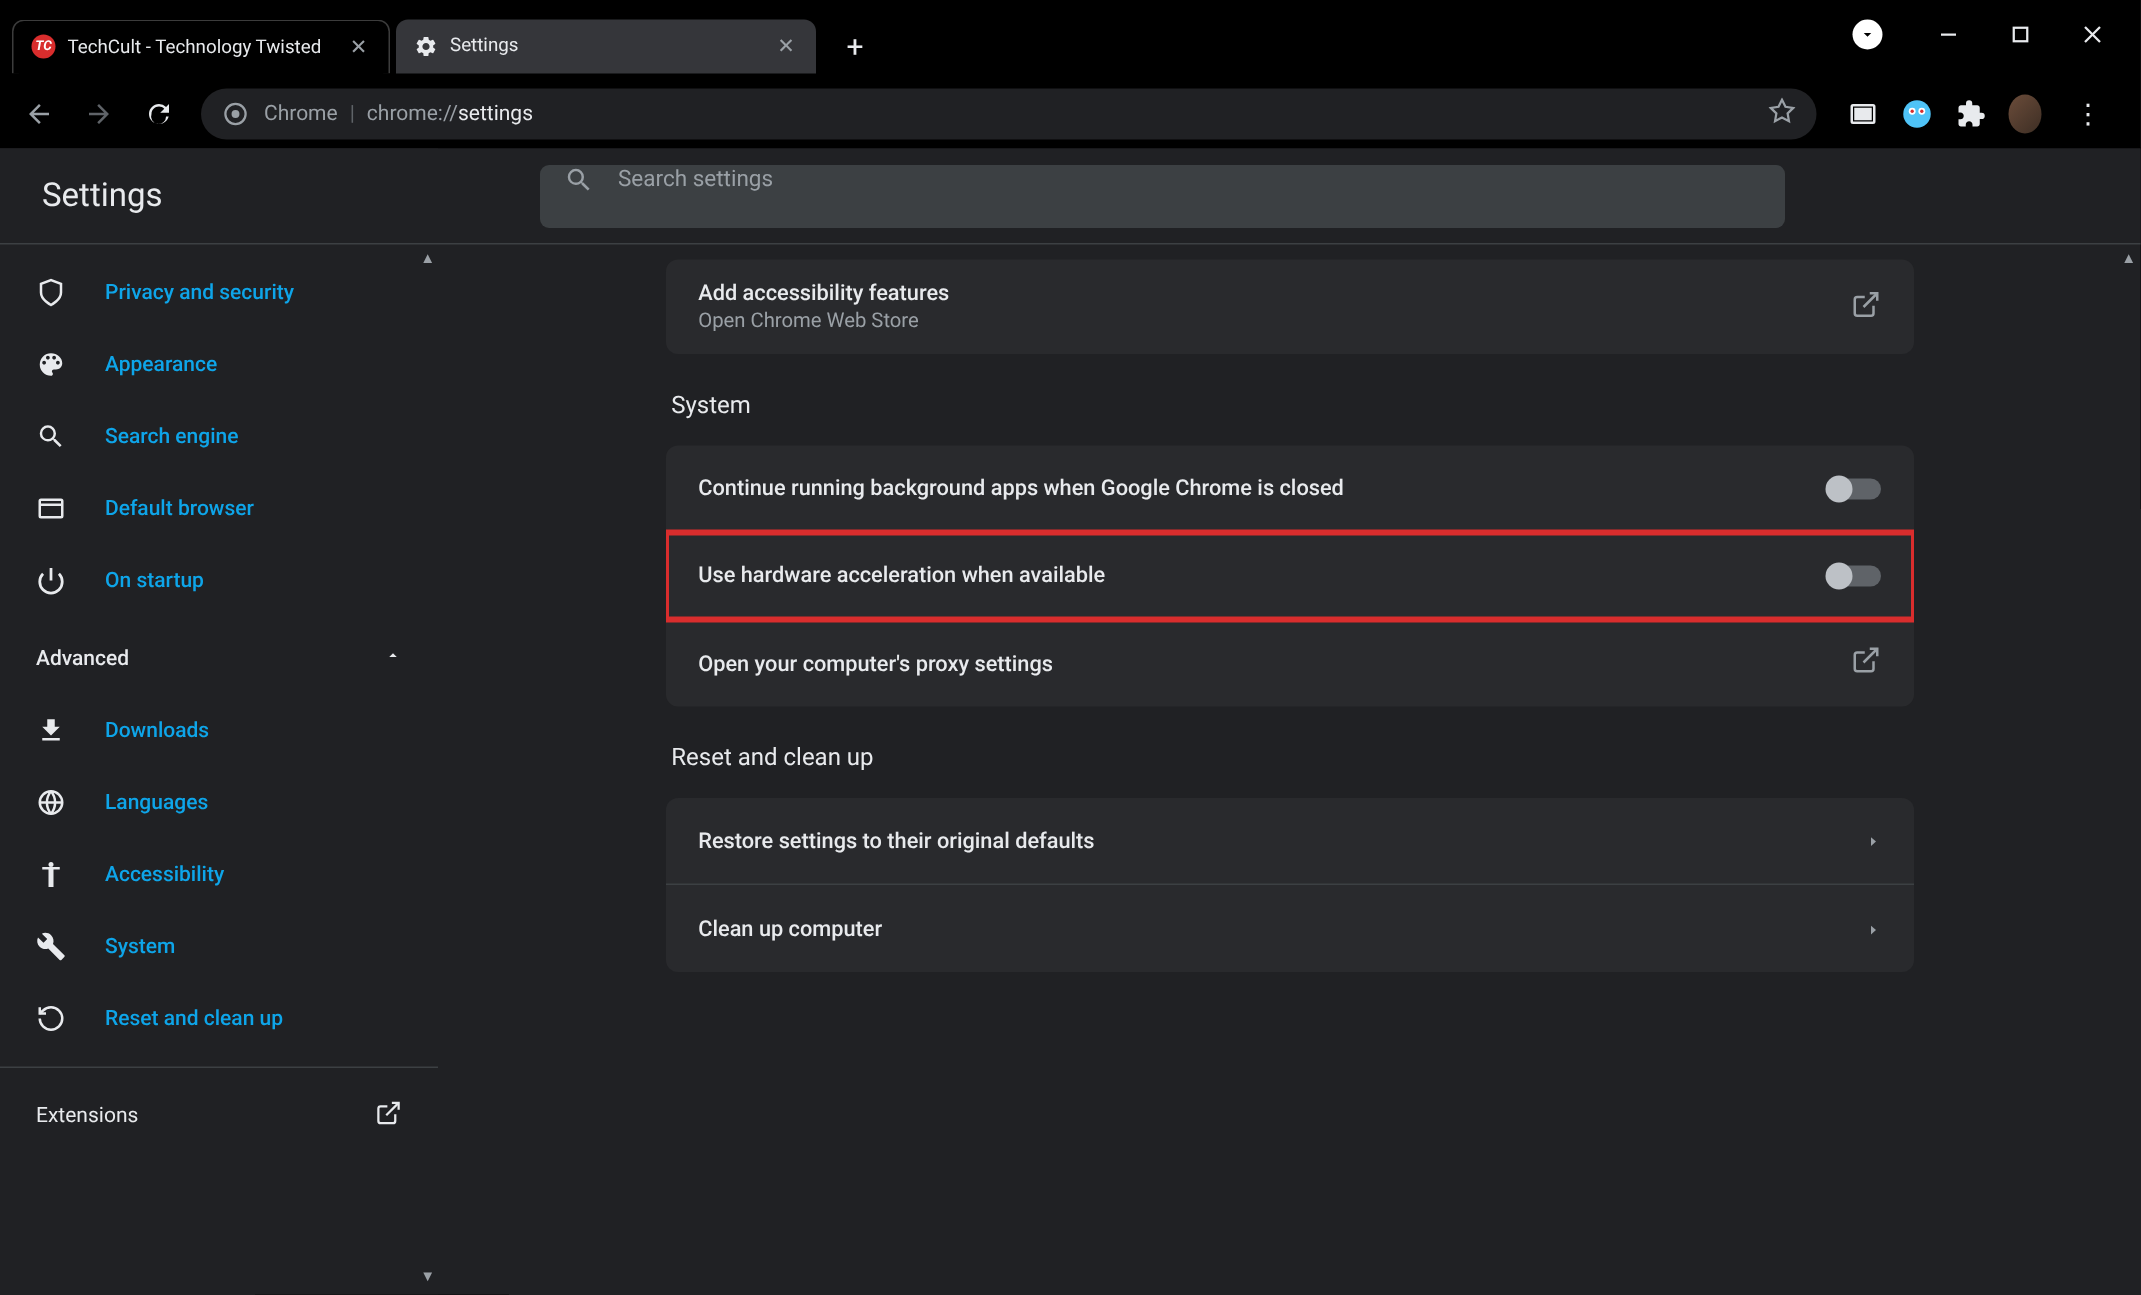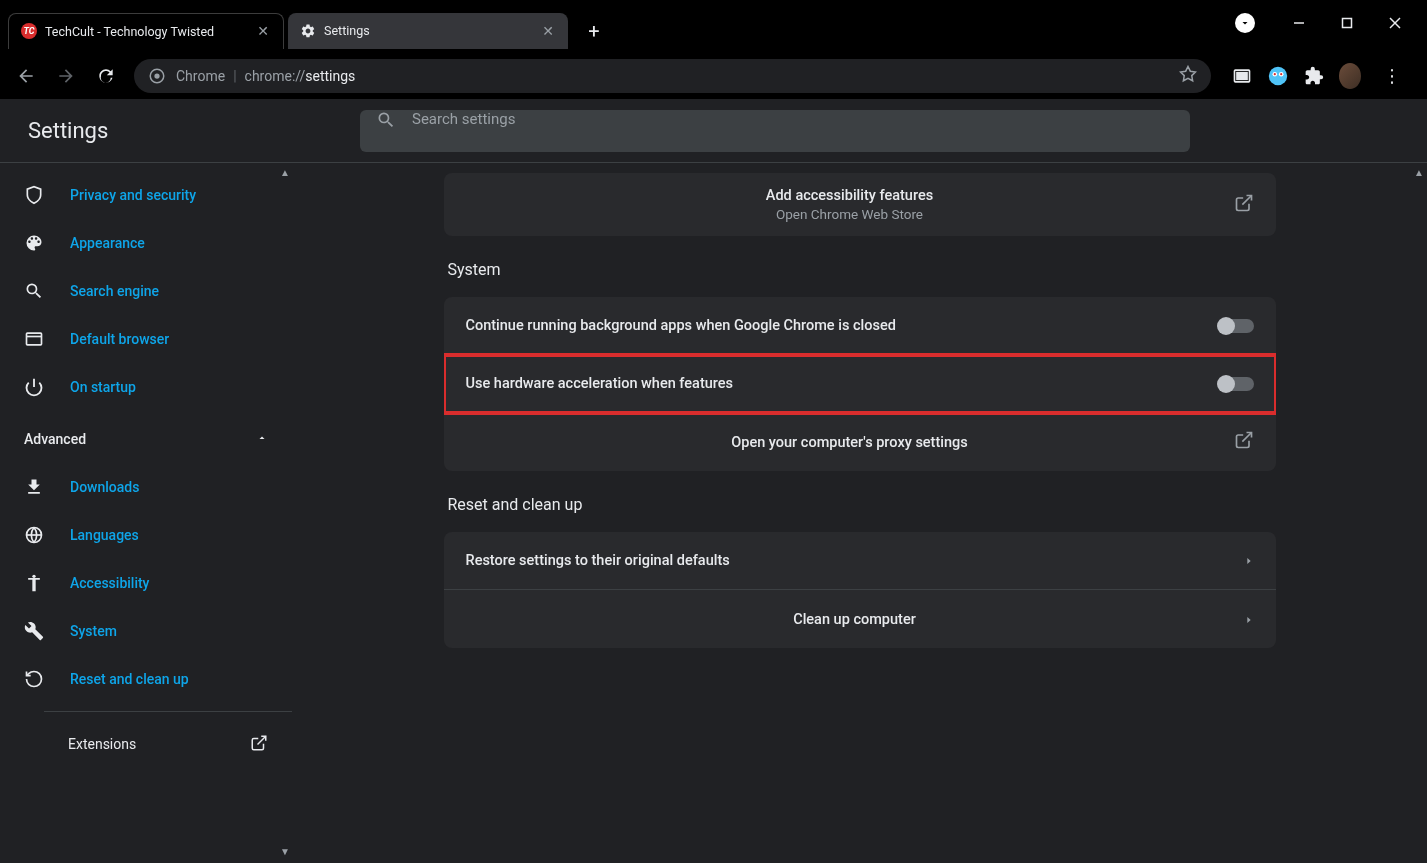--- a/index.html
+++ b/index.html
@@ -2,21 +2,21 @@
 <html><head>
 <meta charset="utf-8">
 <style>
 * { margin: 0; padding: 0; box-sizing: border-box; font-family: -apple-system, BlinkMacSystemFont, "Segoe UI", Roboto, sans-serif; }
 body { background: #000; width: 1427px; height: 863px; overflow: hidden; color: #e8eaed; }
 
 .titlebar { background: #000; height: 8px; }
 
 .tabstrip { background: #000; height: 45px; display: flex; align-items: center; padding-left: 8px; position: relative; }
 .tab { height: 36px; display: flex; align-items: center; padding: 0 12px; border-radius: 8px 8px 0 0; margin-right: 4px; cursor: pointer; position: relative; }
-.tab.inactive { background: #000; color: #e8eaed; border: 1px solid #3c3c3c; border-bottom: none; width: 276px; }
+.tab.inactive { background: #000; color: #e8eaed; border: 1px solid #3c3c3c; border-bottom: none; width: 252px; }
 .tab.active { background: #35363a; color: #e8eaed; width: 280px; }
 .tab-favicon { width: 16px; height: 16px; margin-right: 8px; flex-shrink: 0; }
 .tab-title { font-size: 12.5px; flex: 1; white-space: nowrap; overflow: hidden; text-overflow: ellipsis; }
 .tab-close { width: 16px; height: 16px; display: flex; align-items: center; justify-content: center; font-size: 14px; color: #9aa0a6; cursor: pointer; margin-left: 6px; }
 .newtab-btn { width: 28px; height: 28px; display: flex; align-items: center; justify-content: center; color: #e8eaed; font-size: 20px; cursor: pointer; margin-left: 8px; }
 .win-controls { position: absolute; right: 0; top: -8px; display: flex; gap: 8px; align-items: center; height: 45px; padding-right: 12px; }
 .win-btn { width: 40px; height: 32px; display: flex; align-items: center; justify-content: center; color: #e8eaed; font-size: 14px; cursor: pointer; }
 .cast-icon { width: 20px; height: 20px; background: #fff; border-radius: 50%; display: flex; align-items: center; justify-content: center; margin-right: 16px; }
 
 .addressbar { background: #000; height: 46px; display: flex; align-items: center; padding: 0 8px; gap: 4px; border-bottom: 1px solid #000; }
@@ -44,33 +44,33 @@
 
 .sidebar { width: 292px; background: #202124; overflow-y: auto; padding-top: 76px; position: relative; }
 .sidebar::-webkit-scrollbar { width: 12px; }
 .sidebar::-webkit-scrollbar-track { background: #202124; }
 .sidebar::-webkit-scrollbar-thumb { background: #5f6368; border-radius: 6px; }
 .sidebar-scrollbar-up { position: absolute; right: 2px; top: 68px; color: #9aa0a6; font-size: 10px; }
 .sidebar-scrollbar-down { position: absolute; right: 2px; bottom: 6px; color: #9aa0a6; font-size: 10px; }
 .side-item { height: 40px; display: flex; align-items: center; padding: 0 24px; cursor: pointer; color: #0ea5e9; font-size: 14px; font-weight: 500; margin-bottom: 8px; }
 .side-item .icon { width: 20px; height: 20px; margin-right: 26px; display: flex; align-items: center; justify-content: center; }
 .side-section { height: 40px; display: flex; align-items: center; justify-content: space-between; padding: 0 24px; cursor: pointer; color: #e8eaed; font-size: 14px; font-weight: 500; margin: 12px 0 8px; }
-.side-bottom { border-top: 1px solid #3c4043; margin-top: 12px; padding-top: 8px; margin-left: 44px; }
+.side-bottom { border-top: 1px solid #3c4043; margin-top: 12px; padding-top: 8px; }
 .side-bottom-item { height: 48px; display: flex; align-items: center; justify-content: space-between; padding: 0 24px; cursor: pointer; color: #e8eaed; font-size: 14px; }
 
 .main { flex: 1; overflow-y: auto; padding-top: 66px; display: flex; justify-content: center; position: relative; }
 .main::-webkit-scrollbar { width: 14px; }
 .main::-webkit-scrollbar-track { background: #202124; }
 .main::-webkit-scrollbar-thumb { background: #5f6368; }
 .main-content { width: 832px; padding: 8px 0 40px; }
 .main-scrollbar-up { position: absolute; right: 3px; top: 68px; color: #9aa0a6; font-size: 10px; }
 
 .card { background: #292a2d; border-radius: 8px; overflow: hidden; margin-bottom: 24px; }
 .row { min-height: 58px; display: flex; align-items: center; justify-content: space-between; padding: 14px 22px; border-bottom: 1px solid #3c4043; }
-.row:last-child { border-bottom: none; text-align: center; }
+.row:last-child { border-bottom: none; }
 .row-left { flex: 1; }
 .row-title { font-size: 14.5px; color: #e8eaed; font-weight: 500; }
 .row-sub { font-size: 13.5px; color: #9aa0a6; margin-top: 2px; }
 .row.highlighted { outline: 4px solid #d92d2d; outline-offset: -2px; position: relative; z-index: 2; }
 
 .section-title { font-size: 16px; color: #e8eaed; margin: 24px 0 18px 4px; font-weight: 400; }
 
 .toggle { width: 36px; height: 14px; background: #5f6368; border-radius: 7px; position: relative; cursor: pointer; }
 .toggle::after { content: ''; position: absolute; width: 18px; height: 18px; background: #bdc1c6; border-radius: 50%; top: -2px; left: -1px; }
 
@@ -331,21 +331,21 @@
       <div class="section-title">System</div>
       <div class="card">
         <div class="row">
           <div class="row-left">
             <div class="row-title">Continue running background apps when Google Chrome is closed</div>
           </div>
           <div class="toggle"></div>
         </div>
         <div class="row highlighted">
           <div class="row-left">
-            <div class="row-title">Use hardware acceleration when features</div>
+            <div class="row-title">Use hardware acceleration when available</div>
           </div>
           <div class="toggle"></div>
         </div>
         <div class="row">
           <div class="row-left">
             <div class="row-title">Open your computer's proxy settings</div>
           </div>
           <span class="external-icon"><svg width="20" height="20" viewBox="0 0 24 24" fill="none" stroke="#9aa0a6" stroke-width="2">
                 <path d="M18 13v6a2 2 0 01-2 2H5a2 2 0 01-2-2V8a2 2 0 012-2h6"></path>
                 <polyline points="15 3 21 3 21 9"></polyline>

